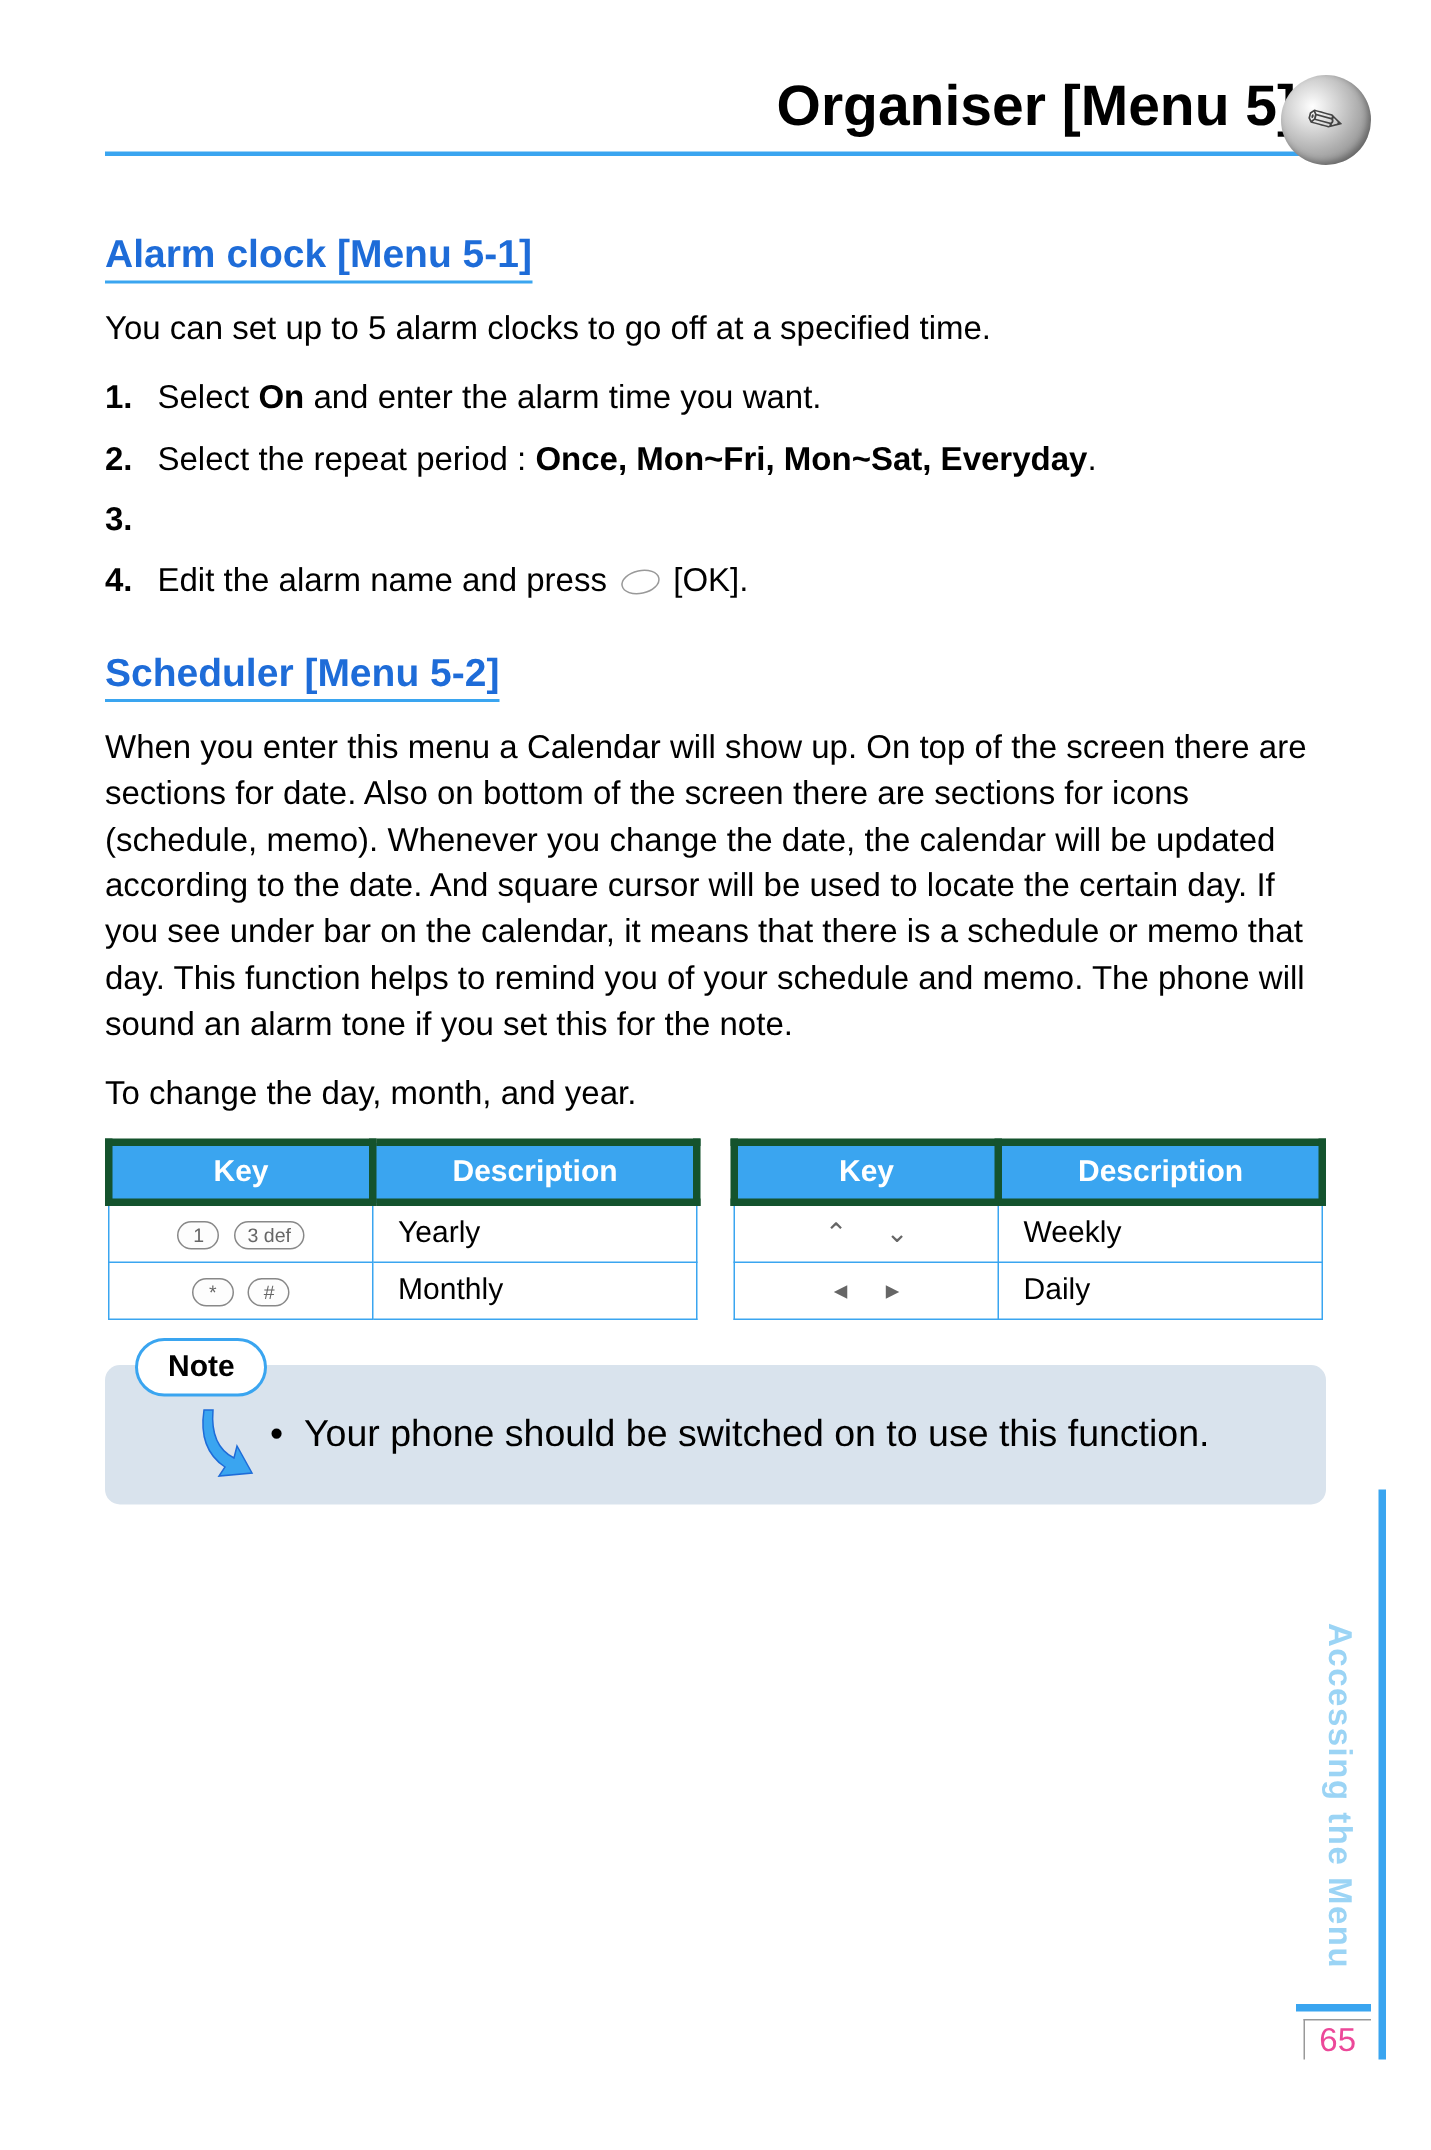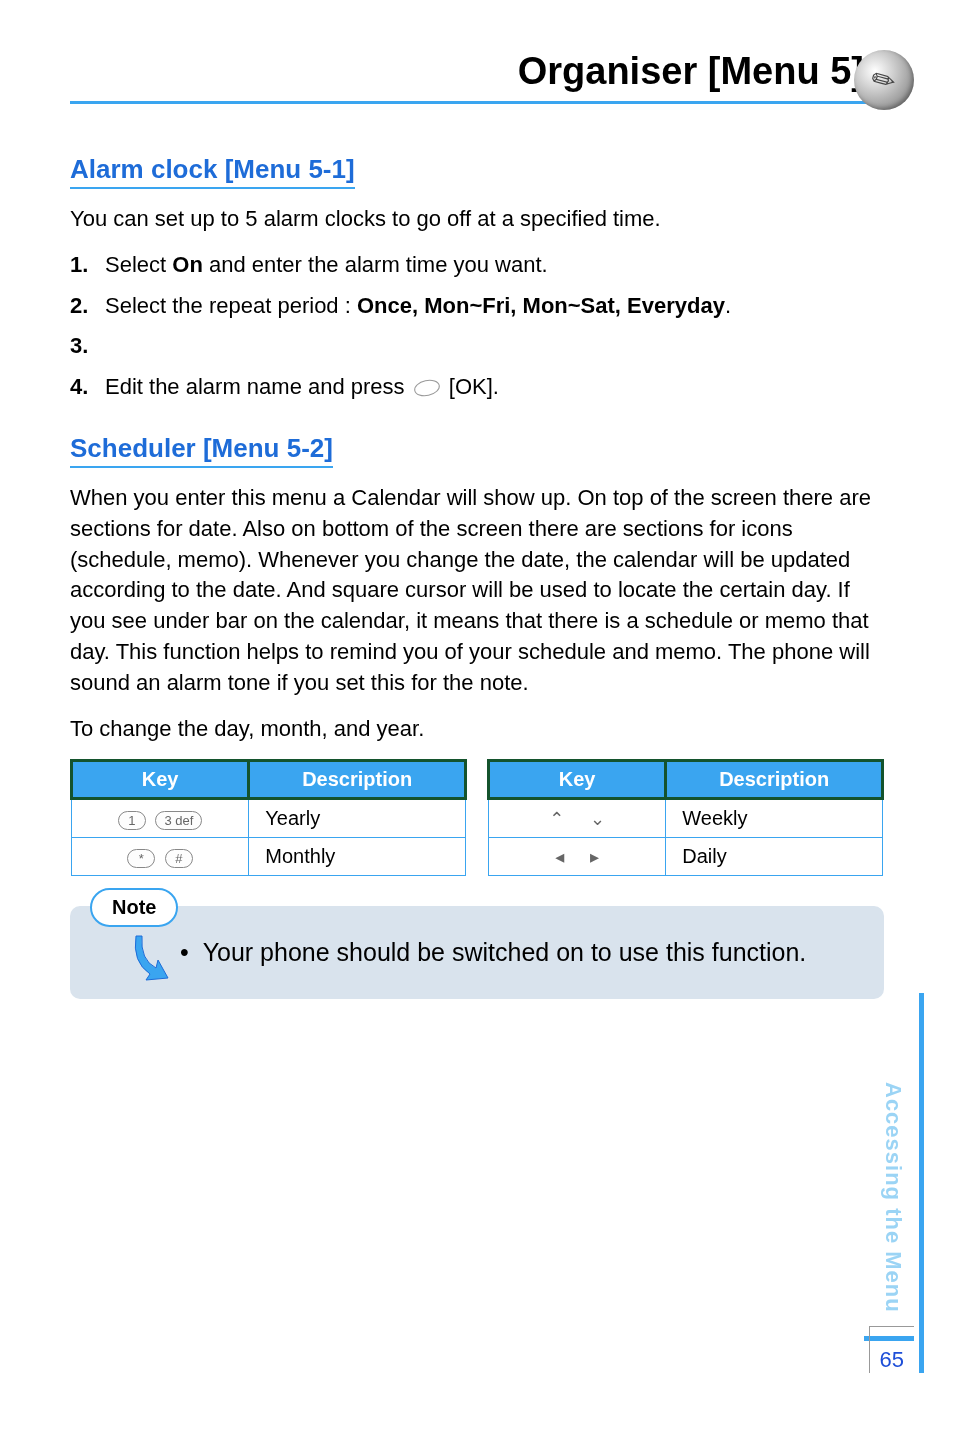--- a/index.html
+++ b/index.html
@@ -102,21 +102,21 @@
       margin-bottom: 30px;
     }
     .key-table {
       border: 1px solid #3aa5f0;
       border-collapse: collapse;
       flex: 1;
     }
     .key-table th {
       background: #3aa5f0;
       color: #fff;
-      border: 3px solid #14532d;
+      border: 5px solid #14532d;
       padding: 6px 10px;
       font-weight: bold;
       font-size: 20px;
     }
     .key-table td {
       border: 1px solid #3aa5f0;
       padding: 7px 16px;
       font-size: 20px;
       vertical-align: middle;
     }
@@ -188,25 +188,25 @@
       bottom: 60px;
       height: 380px;
       width: 5px;
       background: #3aa5f0;
     }
     .page-num {
       position: absolute;
       right: 40px;
       bottom: 60px;
       font-size: 22px;
-      color: #1d4ed8;
+      color: #ec4899;
       border: 1px solid #999;
       border-right: none;
       border-bottom: none;
-      padding: 20px 10px 0 10px;
+      padding: 0 10px 0 10px;
     }
     .page-num-bar {
       position: absolute;
       right: 40px;
       bottom: 92px;
       width: 50px;
       height: 5px;
       background: #3aa5f0;
     }
   </style>

